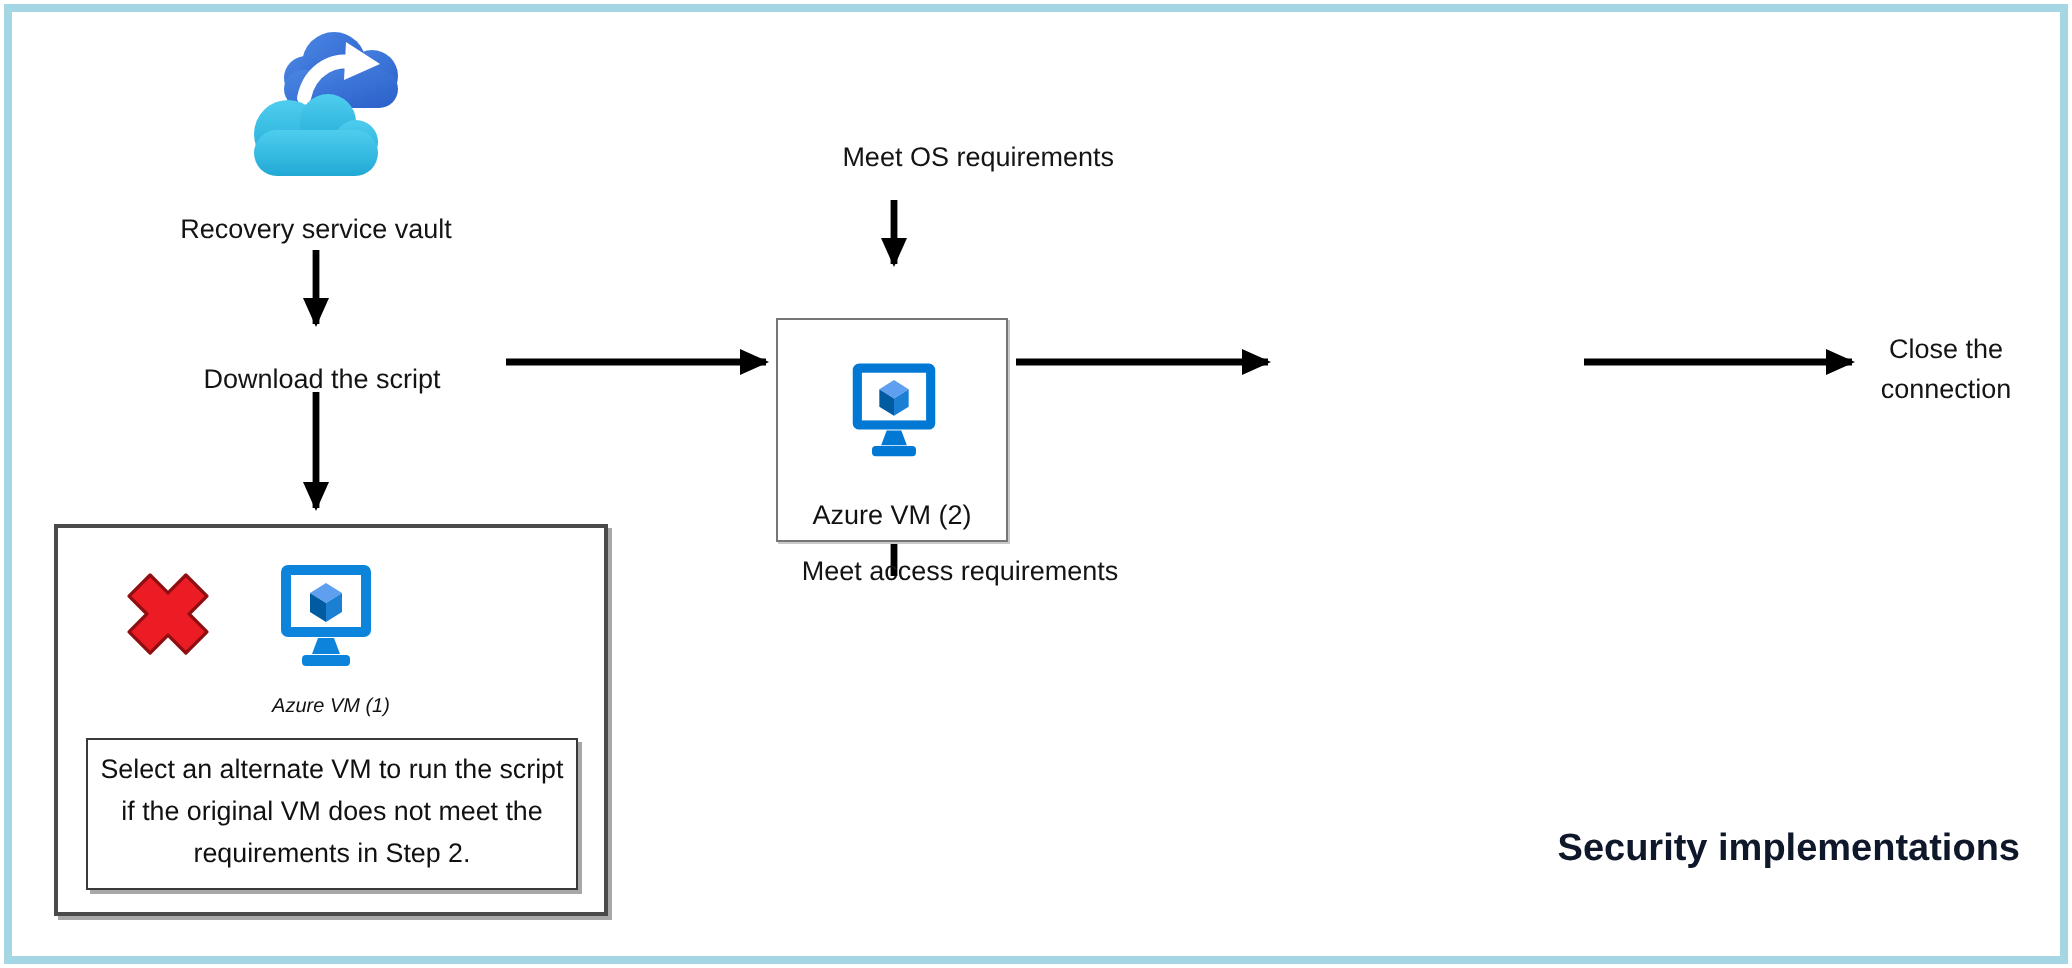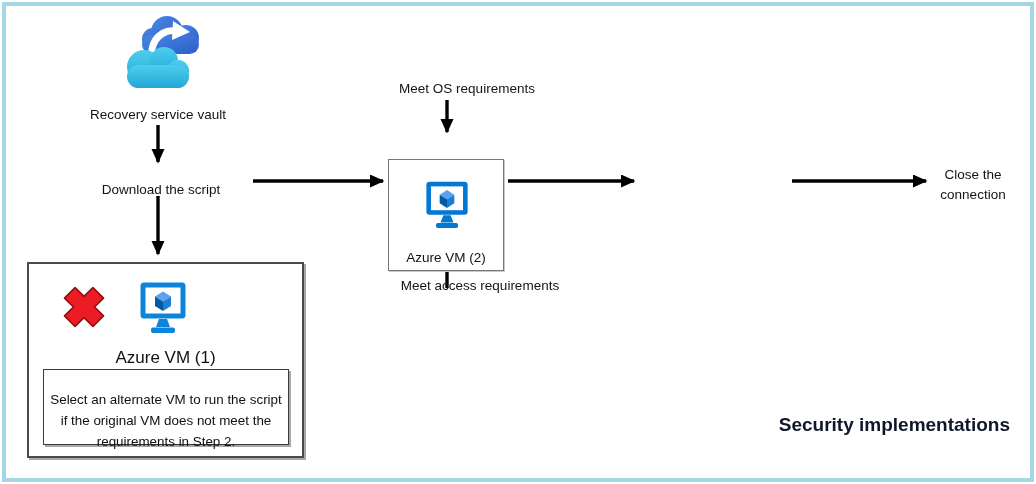--- a/index.html
+++ b/index.html
@@ -28,26 +28,26 @@
   }
   .vm2-box .vm-icon{position:absolute;left:36px;top:20px;}
   .vm2-label{position:absolute;left:0;bottom:5px;width:100%;font-size:13.5px;text-align:center;}
   .vm1-box{
     position:absolute;left:27px;top:262px;width:277px;height:196px;
     border:2px solid #4a4a4a;background:#fff;box-sizing:border-box;
     box-shadow:2px 2px 0 #a8a8a8;
   }
   .vm1-box .x-icon{position:absolute;left:29px;top:17px;}
   .vm1-box .vm-icon{position:absolute;left:108px;top:17px;}
-  .vm1-label{position:absolute;left:0;top:84px;width:100%;font-size:17px;text-align:center;}
+  .vm1-label{position:absolute;left:0;top:84px;width:100%;font-size:10px;text-align:center;font-style:italic;}
   .note-box{
     position:absolute;left:14px;top:105px;width:246px;height:76px;
     border:1.5px solid #3a3a3a;background:#fff;box-sizing:border-box;
     box-shadow:2px 2px 0 #a8a8a8;
-    font-size:13.4px;line-height:1.55;text-align:center;padding:20px 3px;
+    font-size:13.4px;line-height:1.55;text-align:center;padding:5px 3px;
   }
   .vault-icon{position:absolute;left:115px;top:6px;}
 </style>
 </head>
 <body>
 
 <div class="canvas">
   <div class="frame"></div>
 
   <svg class="arrows" viewBox="0 0 1036 484">
@@ -95,21 +95,21 @@
         <circle cx="63" cy="64" r="11"></circle>
         <rect x="12" y="58" width="62" height="23" rx="11.5"></rect>
       </g>
     </svg>
   </div>
 
   <div class="lbl" style="left:58px;top:105px;width:200px;">Recovery service vault</div>
 
   <div class="lbl" style="left:86px;top:180px;width:150px;">Download the script</div>
 
-  <div class="lbl" style="left:377px;top:79px;width:180px;">Meet OS requirements</div>
+  <div class="lbl" style="left:377px;top:69px;width:180px;text-align:right;">Meet OS requirements</div>
 
   <div class="lbl" style="left:380px;top:276px;width:200px;">Meet access requirements</div>
 
 
   <div class="lbl" style="left:927px;top:165px;width:92px;">Close the connection</div>
 
   <div class="vm2-box">
     <div class="vm-icon">
       <svg width="44" height="54" viewBox="0 0 48 58">
         <rect x="1.5" y="1.5" width="45" height="36" rx="3.5" fill="#0078d4"></rect>

